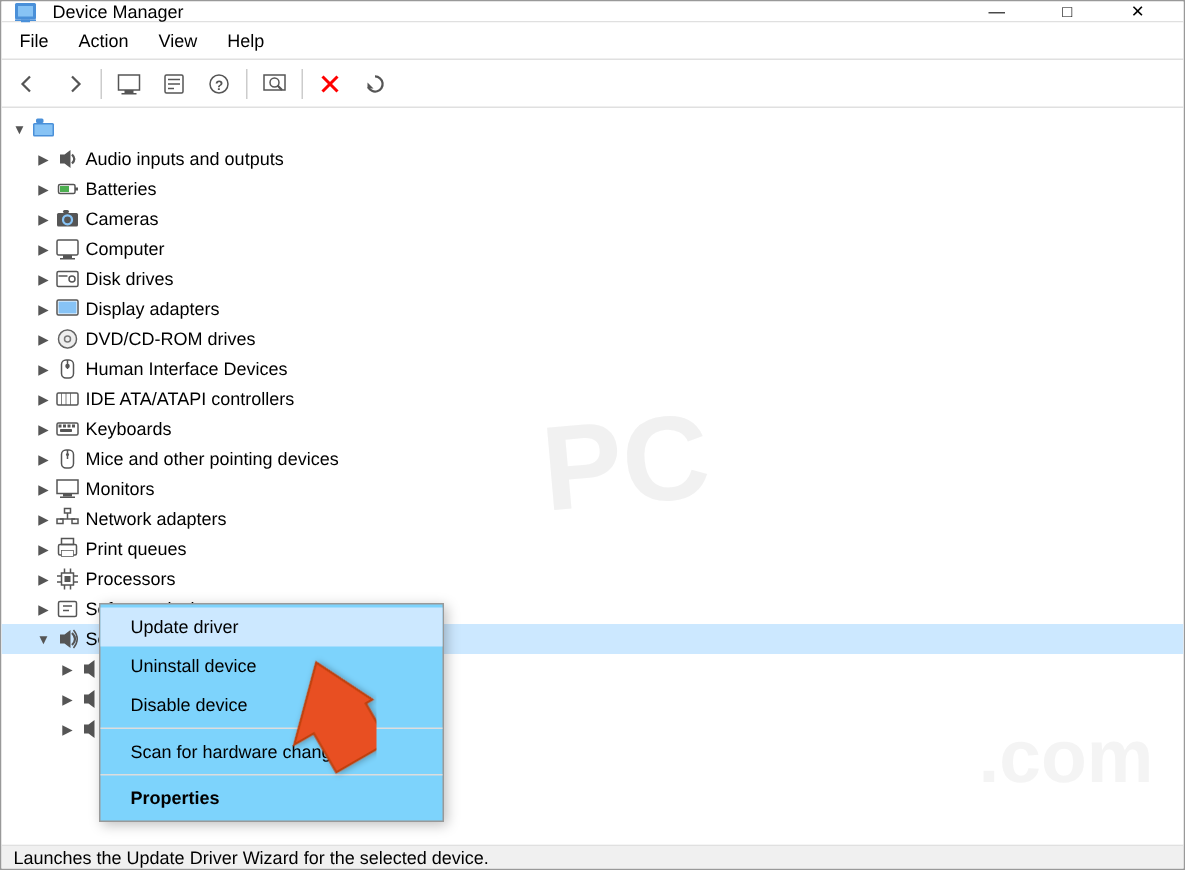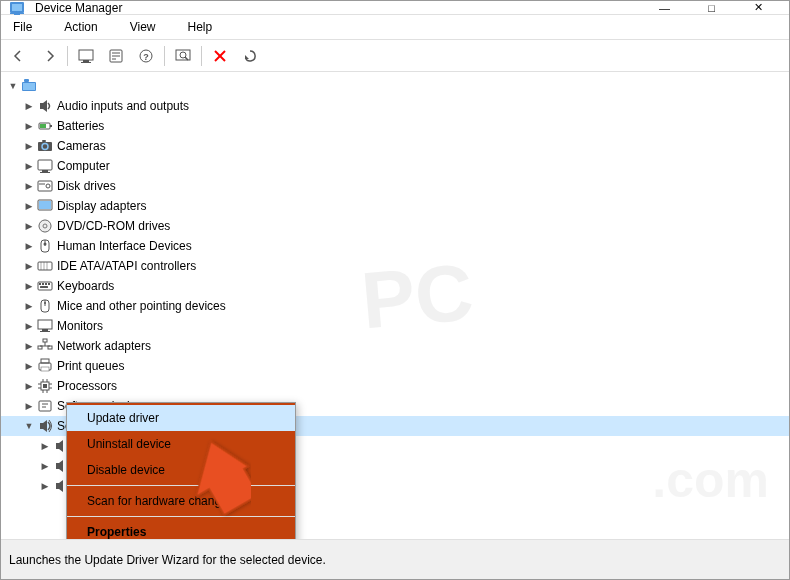--- a/index.html
+++ b/index.html
@@ -50,21 +50,21 @@
       font-size: 11px;
       display: flex;
       align-items: center;
       justify-content: center;
     }
     .menu-bar {
       display: flex;
       padding: 2px 4px;
       border-bottom: 1px solid #e0e0e0;
       background: #fff;
-      gap: 16px;
+      gap: 4px;
     }
     .menu-item {
       padding: 3px 8px;
       cursor: pointer;
       font-size: 12px;
     }
     .toolbar {
       display: flex;
       align-items: center;
       padding: 3px 4px;
@@ -133,21 +133,21 @@
       font-size: 12px;
       line-height: 20px;
     }
     .indent-1 { padding-left: 20px; }
     .indent-2 { padding-left: 36px; }
     
     .context-menu {
       position: absolute;
       left: 65px;
       top: 330px;
-      background: #c2410c;
+      background: #7dd3fc;
       border: 1px solid #999;
       box-shadow: 2px 2px 8px rgba(0,0,0,0.25);
       width: 230px;
       z-index: 100;
       padding: 2px 0;
     }
     .ctx-item {
       padding: 6px 20px;
       cursor: pointer;
       font-size: 12px;
@@ -182,21 +182,21 @@
       pointer-events: none;
       z-index: 0;
       user-select: none;
     }
     .status-bar {
       border-top: 1px solid #e0e0e0;
       padding: 3px 8px;
       font-size: 12px;
       color: #000;
       background: #f0f0f0;
-      height: 40px;
+      height: 16px;
       display: flex;
       align-items: center;
     }
     
     .svg-arrow {
       position: absolute;
       left: 130px;
       top: 355px;
       z-index: 200;
       pointer-events: none;

